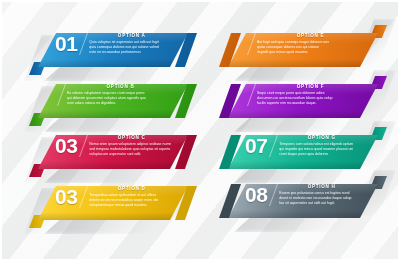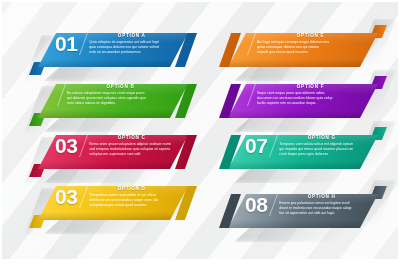--- a/index.html
+++ b/index.html
@@ -283,21 +283,21 @@
       <div class="texts">
         <div class="title">OPTION G</div>
         <div class="desc">
               <span>Tempores com soluta nobus est eligendi optium</span>
               <span>qui impedio qui minus quod maxime placeat uni</span>
               <span>ciunt itaque porro quia dolorem.</span>
             </div>
       </div>
     </div>
   </div>
-      <div class="banner right" style="top: 194px;">
+      <div class="banner right" style="top: 184px;">
     <div class="shadow"></div>
     <div class="shadow2"></div>
     <div class="tab" style="background: linear-gradient(90deg, rgb(57, 70, 79), rgb(93, 110, 122));"></div>
     <div class="body">
       <div class="fill" style="background: linear-gradient(100deg, rgb(166, 180, 189) 0%, rgb(93, 110, 122) 48%, rgb(61, 75, 85) 100%);"></div>
       <div class="gloss"></div>
       <div class="lowshade"></div>
     </div>
     <div class="curl" style="background: linear-gradient(110deg, rgb(61, 75, 85), rgb(57, 70, 79));"></div>
     <div class="content">

